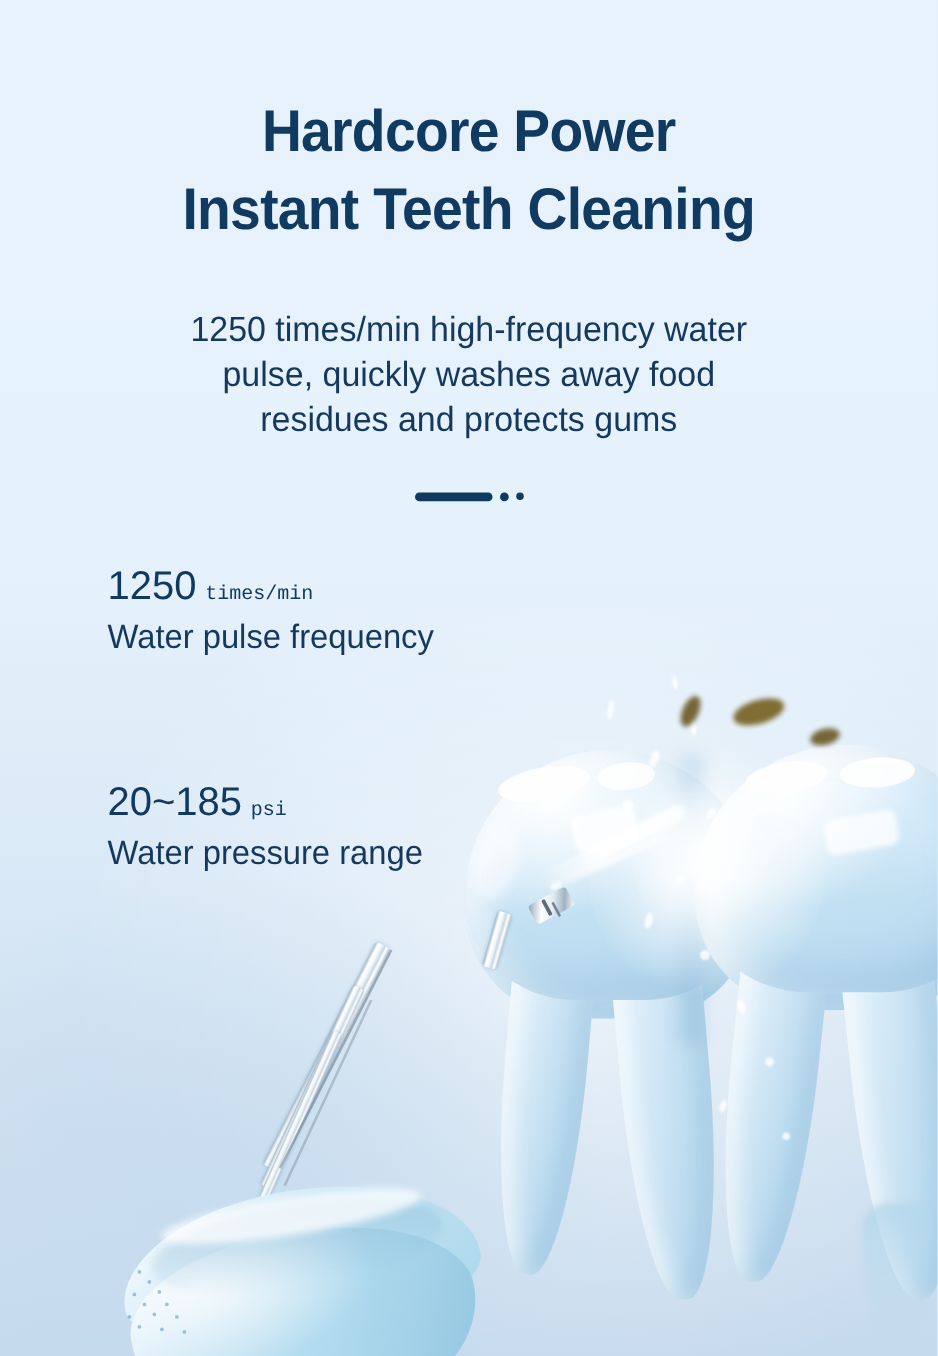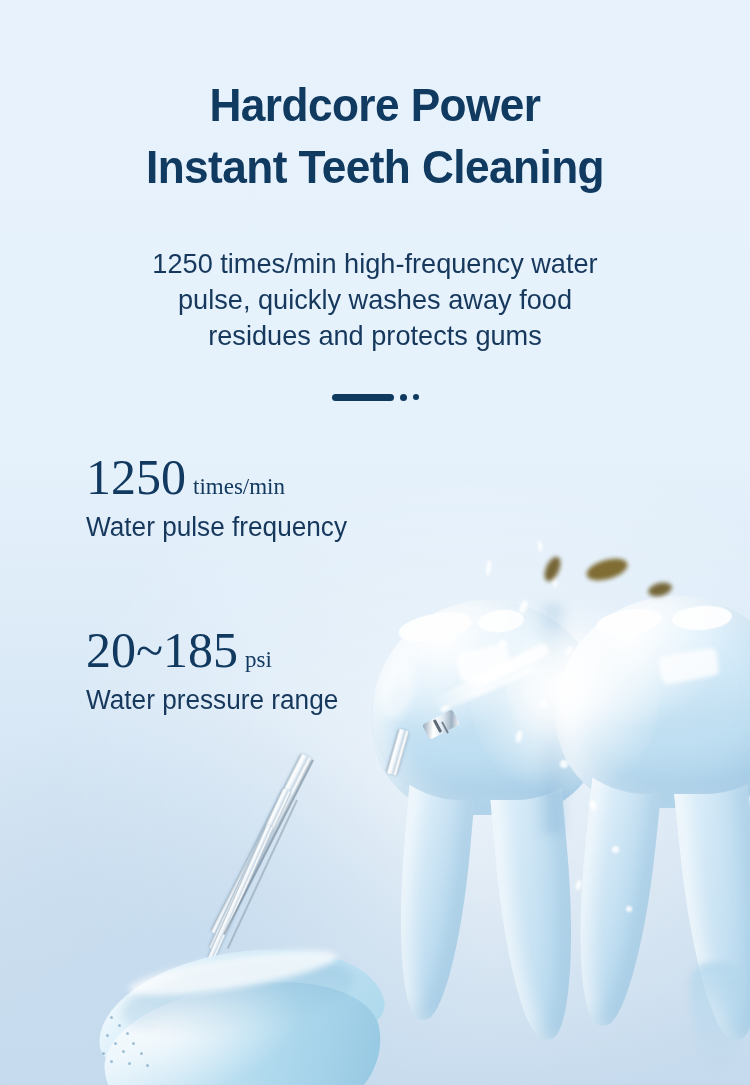--- a/index.html
+++ b/index.html
@@ -49,26 +49,26 @@
   .divider .dot{display:block;width:7px;height:7px;border-radius:50%;background:#0f3a60;}
   .divider .dot.d2{width:6px;height:6px;}
 
   .stat{position:absolute;left:86px;}
   .stat.s1{top:452px;}
   .stat.s2{top:625px;}
   .stat .line1{
     color:#123a60;white-space:nowrap;line-height:1;
   }
   .stat .big{
-    font-size:50px;font-weight:400;letter-spacing:0px;
-    font-family:Liberation Serif, serif;
+    font-size:32px;font-weight:400;letter-spacing:0px;
+    font-family:Liberation Sans, sans-serif;
   }
   .stat .unit{
-    font-size:23px;font-weight:400;margin-left:7px;
-    font-family:Liberation Serif, serif;
+    font-size:16px;font-weight:400;margin-left:7px;
+    font-family:Liberation Mono, monospace;
   }
   .stat .line2{
     margin-top:10px;color:#16385c;font-size:27px;white-space:nowrap;
     transform:scaleX(.97);transform-origin:0 50%;
   }
 
   
   .art{position:absolute;left:0;top:0;width:750px;height:1085px;pointer-events:none;}
 
   

